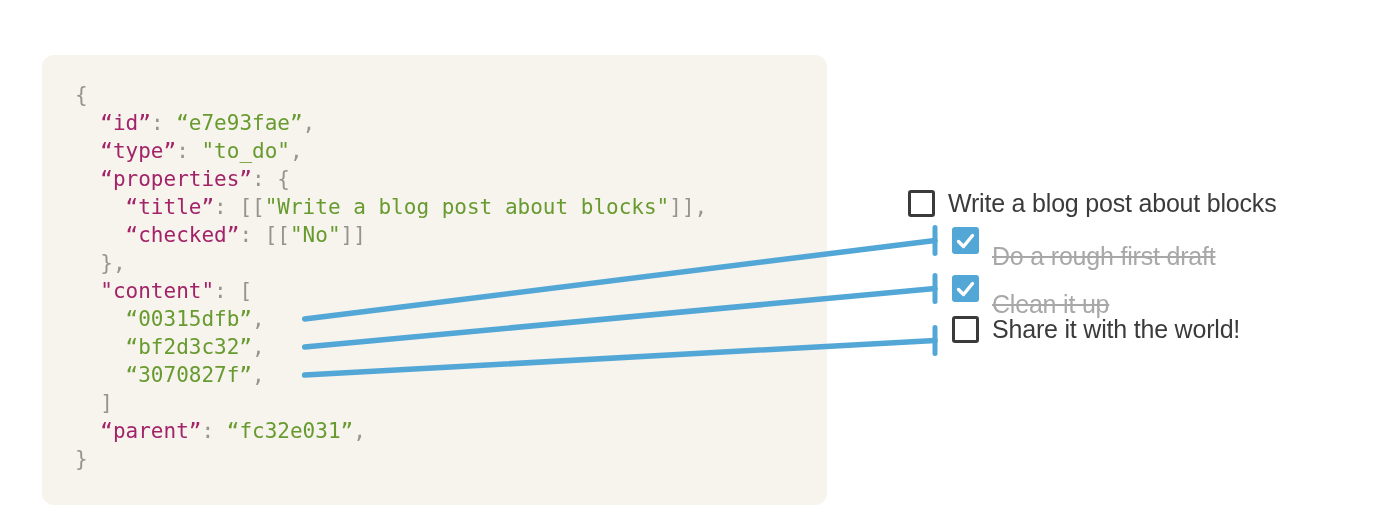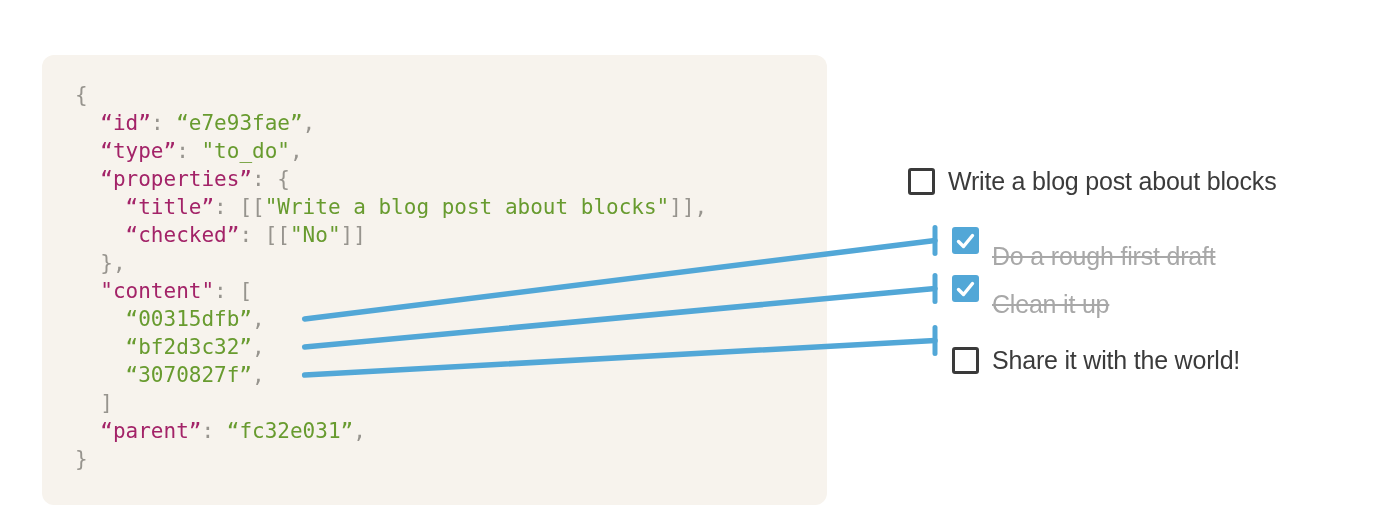--- a/index.html
+++ b/index.html
@@ -85,38 +85,38 @@
   <pre class="code-panel"><div class="code-line"><span class="code-line-text"><span class="tok-pun">{</span></span></div><div class="code-line"><span class="code-line-text"><span class="tok-pun">  </span><span class="tok-key">“id”</span><span class="tok-pun">: </span><span class="tok-str">“e7e93fae”</span><span class="tok-pun">,</span></span></div><div class="code-line"><span class="code-line-text"><span class="tok-pun">  </span><span class="tok-key">“type”</span><span class="tok-pun">: </span><span class="tok-str">"to_do"</span><span class="tok-pun">,</span></span></div><div class="code-line"><span class="code-line-text"><span class="tok-pun">  </span><span class="tok-key">“properties”</span><span class="tok-pun">: {</span></span></div><div class="code-line"><span class="code-line-text"><span class="tok-pun">    </span><span class="tok-key">“title”</span><span class="tok-pun">: [[</span><span class="tok-str">"Write a blog post about blocks"</span><span class="tok-pun">]],</span></span></div><div class="code-line"><span class="code-line-text"><span class="tok-pun">    </span><span class="tok-key">“checked”</span><span class="tok-pun">: [[</span><span class="tok-str">"No"</span><span class="tok-pun">]]</span></span></div><div class="code-line"><span class="code-line-text"><span class="tok-pun">  },</span></span></div><div class="code-line"><span class="code-line-text"><span class="tok-pun">  </span><span class="tok-key">"content"</span><span class="tok-pun">: [</span></span></div><div class="code-line"><span class="code-line-text"><span class="tok-pun">    </span><span class="tok-str">“00315dfb”</span><span class="tok-pun">,</span></span></div><div class="code-line"><span class="code-line-text"><span class="tok-pun">    </span><span class="tok-str">“bf2d3c32”</span><span class="tok-pun">,</span></span></div><div class="code-line"><span class="code-line-text"><span class="tok-pun">    </span><span class="tok-str">“3070827f”</span><span class="tok-pun">,</span></span></div><div class="code-line"><span class="code-line-text"><span class="tok-pun">  ]</span></span></div><div class="code-line"><span class="code-line-text"><span class="tok-pun">  </span><span class="tok-key">“parent”</span><span class="tok-pun">: </span><span class="tok-str">“fc32e031”</span><span class="tok-pun">,</span></span></div><div class="code-line"><span class="code-line-text"><span class="tok-pun">}</span></span></div></pre>
   <svg class="connector-layer" viewBox="0 0 1400 532" xmlns="http://www.w3.org/2000/svg">
       <line x1="304.671875" y1="319" x2="935" y2="240.5" stroke="#52a7d7" stroke-width="5.5" stroke-linecap="round"></line>
       <line x1="935" y1="227.5" x2="935" y2="253.5" stroke="#52a7d7" stroke-width="5" stroke-linecap="round"></line>
       <line x1="304.671875" y1="347" x2="935" y2="288.5" stroke="#52a7d7" stroke-width="5.5" stroke-linecap="round"></line>
       <line x1="935" y1="275.5" x2="935" y2="301.5" stroke="#52a7d7" stroke-width="5" stroke-linecap="round"></line>
       <line x1="304.671875" y1="375" x2="935" y2="340.5" stroke="#52a7d7" stroke-width="5.5" stroke-linecap="round"></line>
       <line x1="935" y1="327.5" x2="935" y2="353.5" stroke="#52a7d7" stroke-width="5" stroke-linecap="round"></line>
     </svg>
   <div>
-      <div class="todo-row" style="left: 908px; top: 168px;">
+      <div class="todo-row" style="left: 908px; top: 190px;">
         <span class="checkbox"></span>
         <span class="todo-label">Write a blog post about blocks</span>
       </div>
       <div class="todo-row" style="left: 952px; top: 227px;">
         <span class="checkbox is-checked">
           <svg width="27" height="27" viewBox="0 0 27 27">
             <polyline points="6.5,14.5 11.5,19.5 20.5,8.5" fill="none" stroke="#ffffff" stroke-width="3.4" stroke-linecap="round" stroke-linejoin="round"></polyline>
           </svg>
         </span>
         <span class="todo-label struck">Do a rough first draft</span>
       </div>
       <div class="todo-row" style="left: 952px; top: 275px;">
         <span class="checkbox is-checked">
           <svg width="27" height="27" viewBox="0 0 27 27">
             <polyline points="6.5,14.5 11.5,19.5 20.5,8.5" fill="none" stroke="#ffffff" stroke-width="3.4" stroke-linecap="round" stroke-linejoin="round"></polyline>
           </svg>
         </span>
         <span class="todo-label struck">Clean it up</span>
       </div>
-      <div class="todo-row" style="left: 952px; top: 347px;">
+      <div class="todo-row" style="left: 952px; top: 316px;">
         <span class="checkbox"></span>
         <span class="todo-label">Share it with the world!</span>
       </div>
     </div>
 </div>
 
 </body></html>

